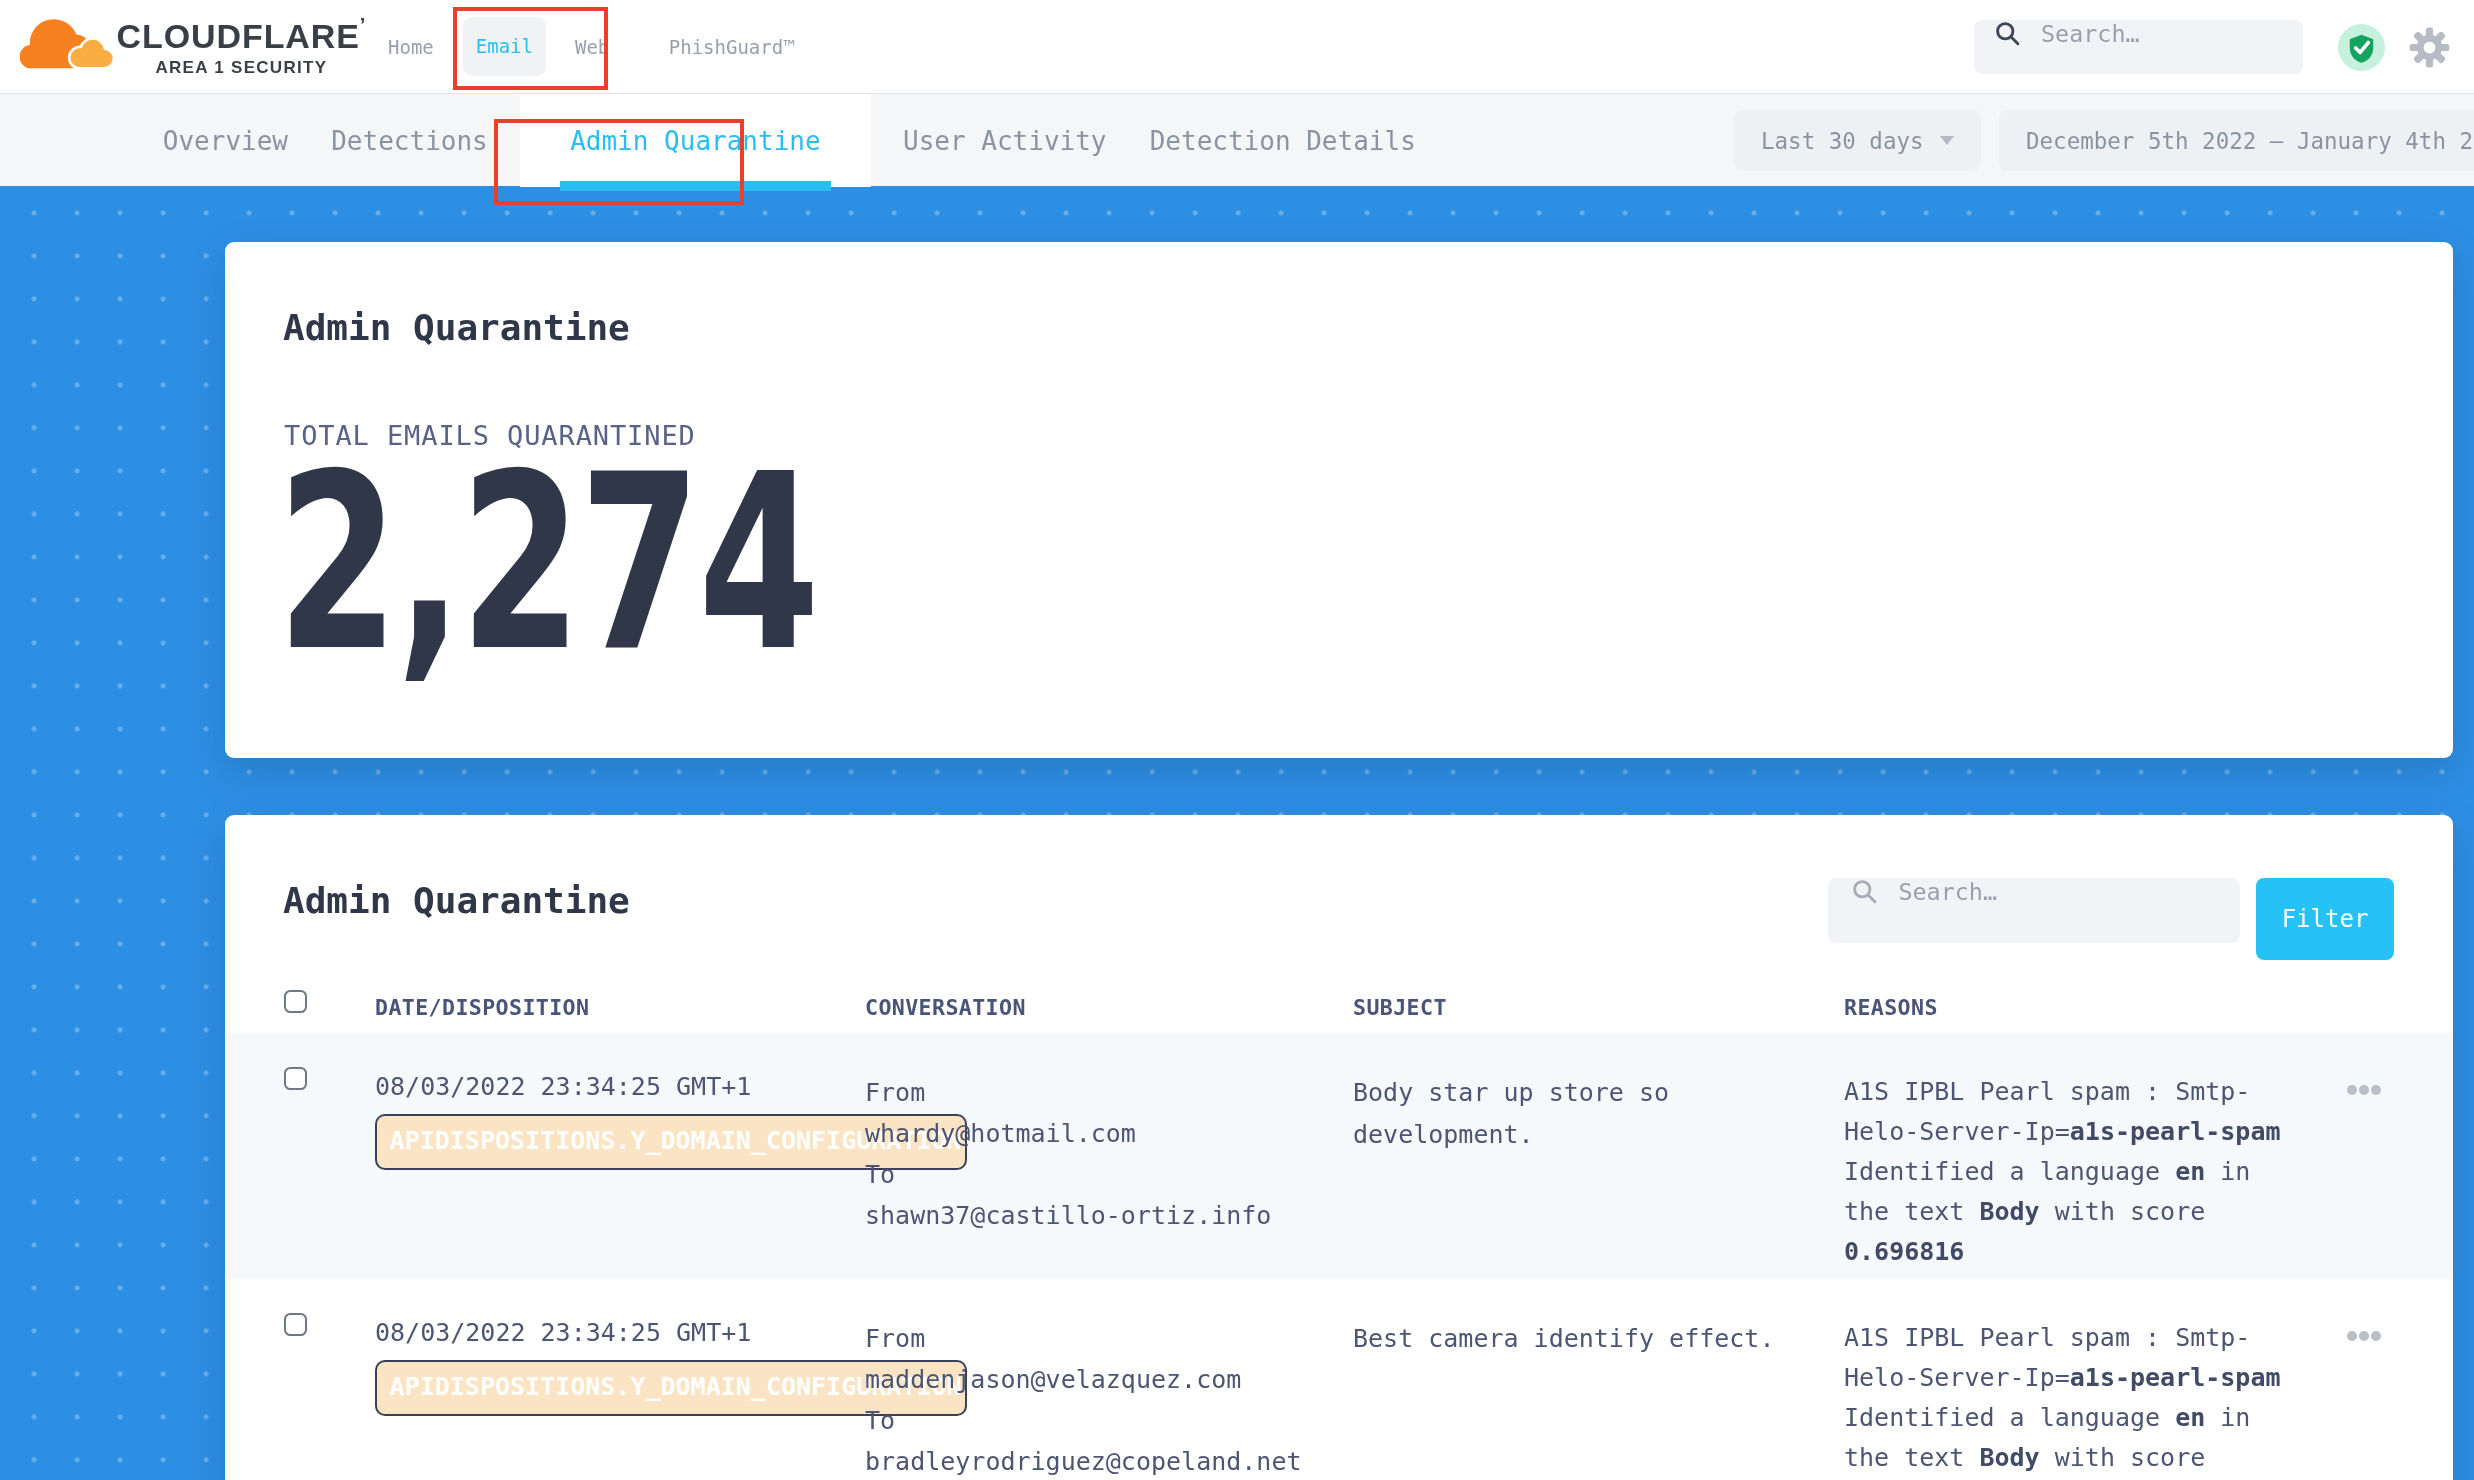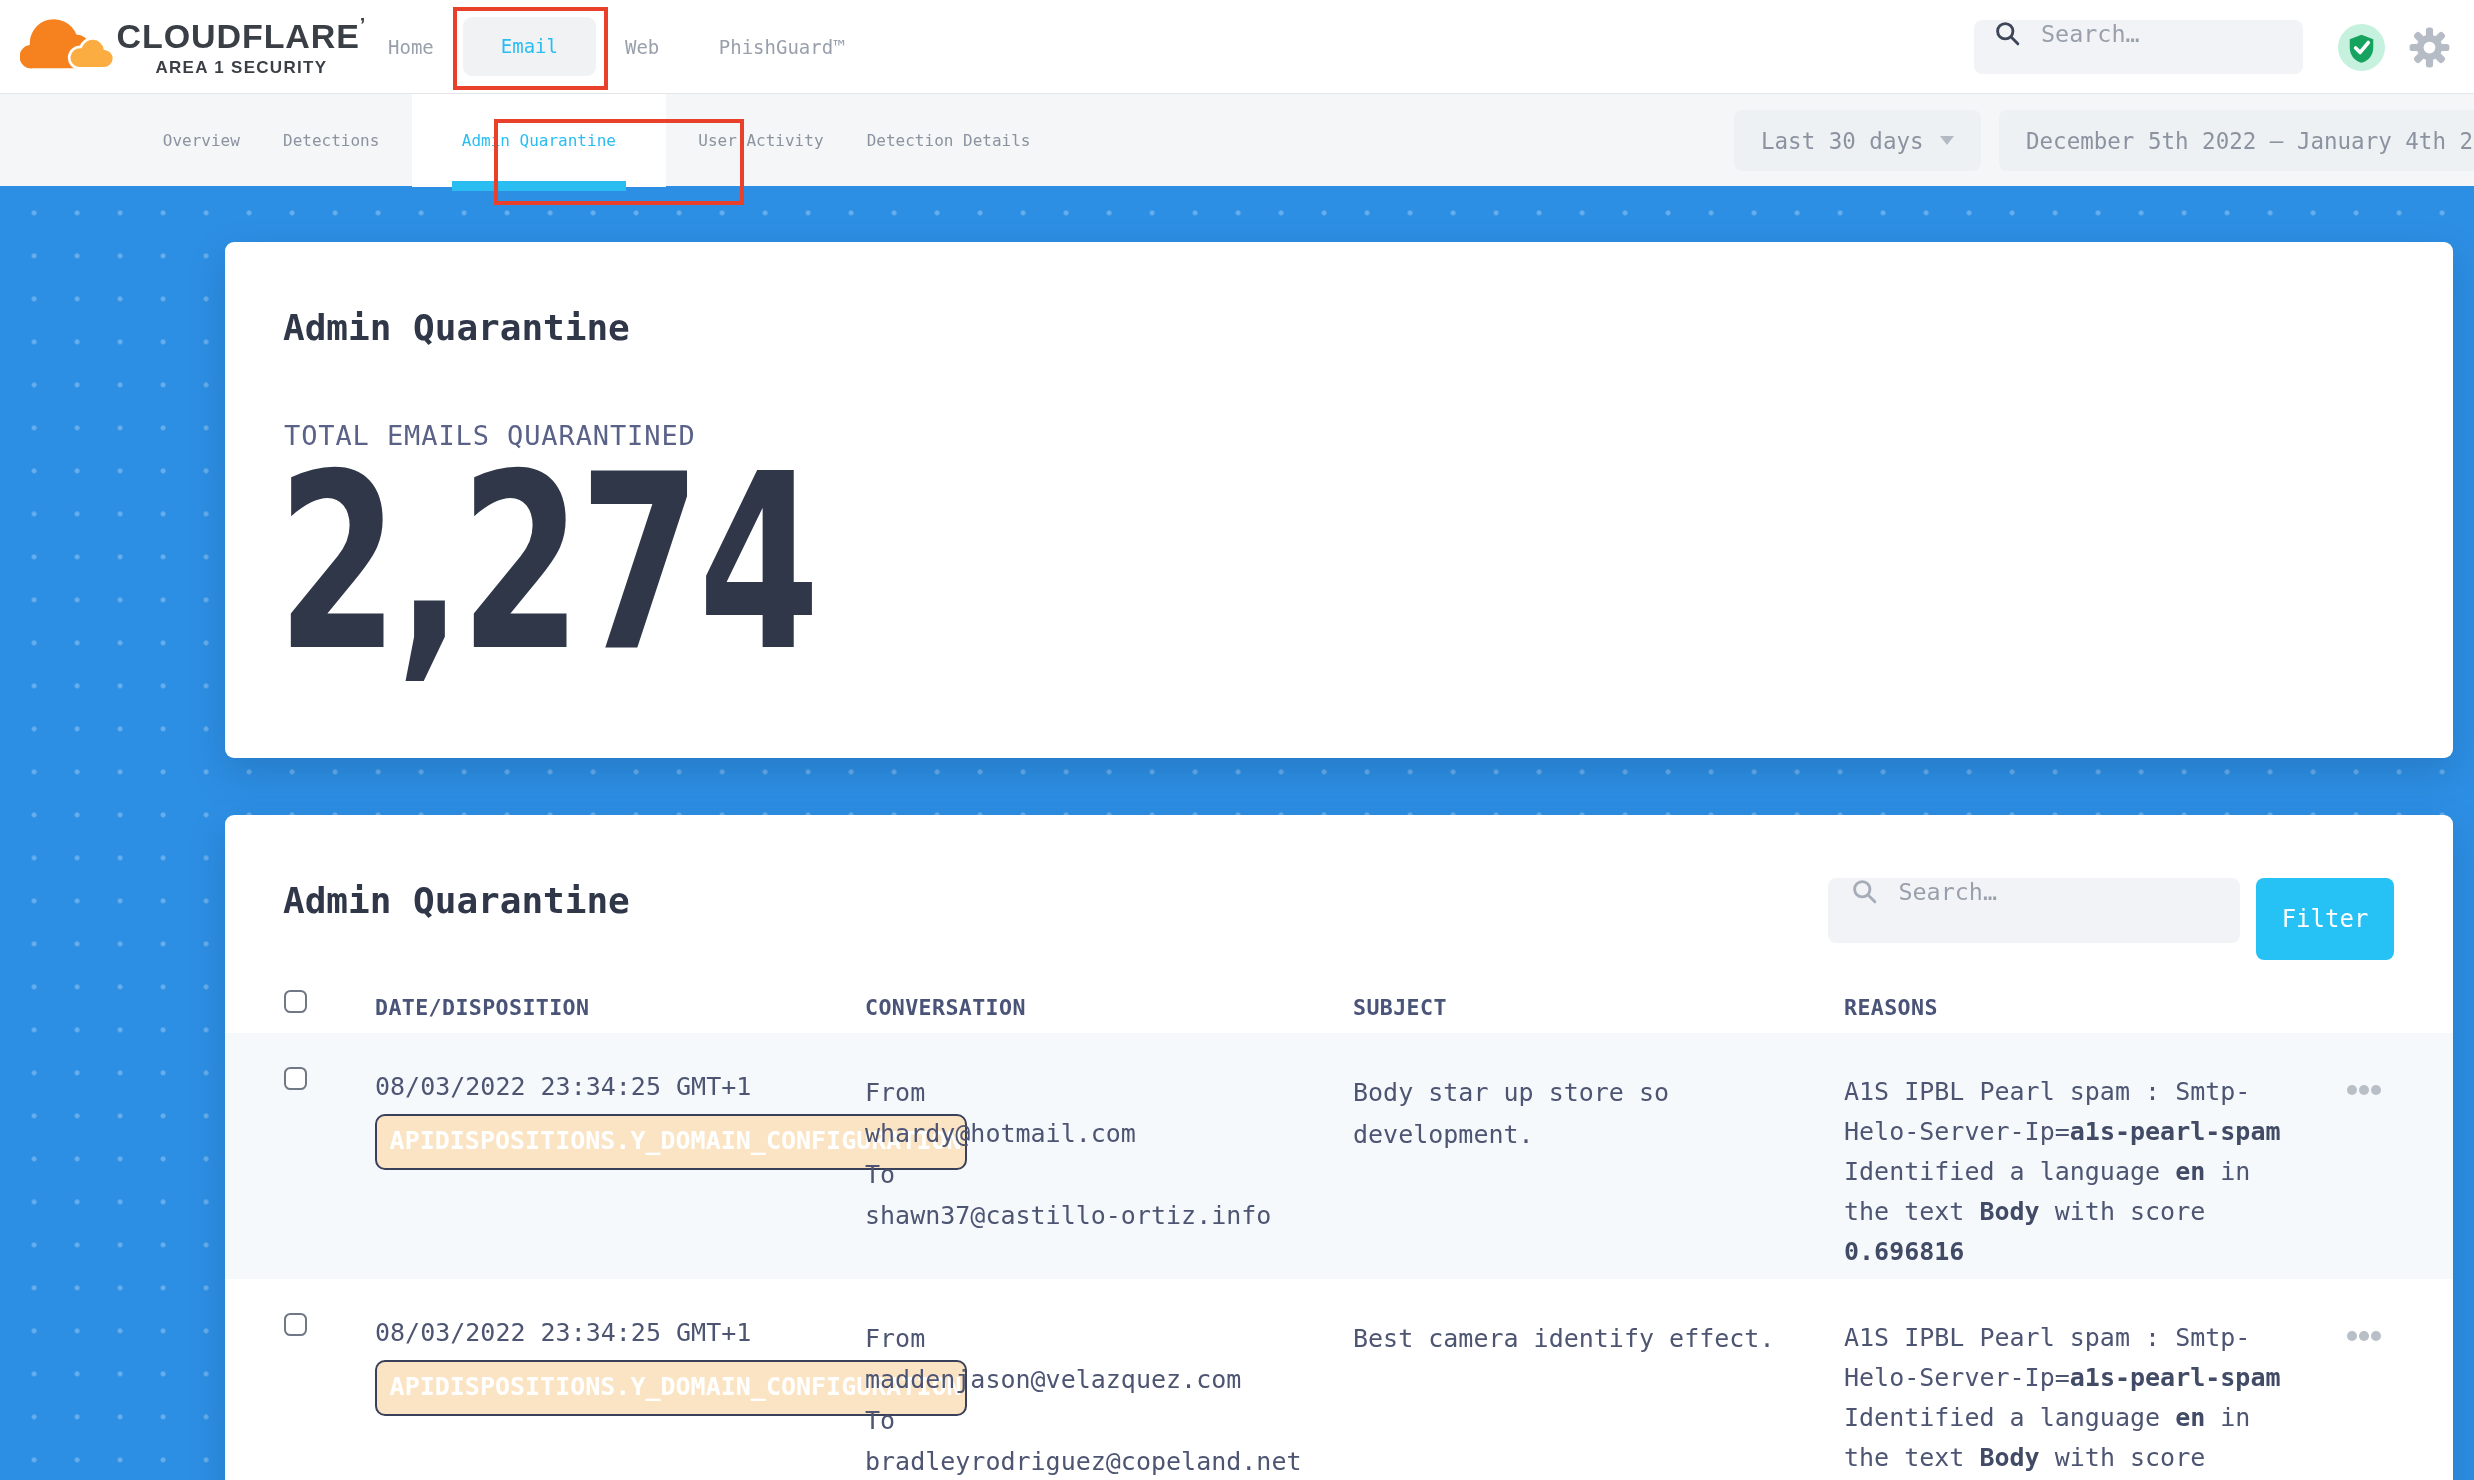--- a/index.html
+++ b/index.html
@@ -17,34 +17,34 @@
   .topbar{position:absolute;left:0;top:0;width:2475px;height:93px;background:#fff;z-index:5;}
   .brand{position:absolute;left:20px;top:9px;display:flex;align-items:center;}
   .brand svg{width:93px;height:74px;}
   .brand-text{margin-left:3.6px;font-family:"Liberation Sans","DejaVu Sans",sans-serif;}
   .brand-line1{font-size:34px;font-weight:bold;color:#3a3f46;letter-spacing:0.9px;}
   .brand-mark{font-size:20px;vertical-align:16px;color:#3a3f46;}
   .brand-line2{font-size:17px;font-weight:bold;color:#3a3f46;letter-spacing:1.3px;margin-top:1.8px;text-align:center;}
   .topnav{position:absolute;left:388px;top:0;height:93px;display:flex;align-items:center;gap:29px;}
   .topnav-item{font-size:19px;color:var(--text-gray);white-space:nowrap;}
   .topnav-item.active{color:var(--accent-cyan);background:#f0f2f4;border-radius:9px;
-                      height:59px;line-height:59px;padding:0 38px;text-align:center;}
+                      height:59px;line-height:59px;padding:0 13px;text-align:center;}
   .topnav-item:last-child{margin-left:30.5px;}
   .search-box{position:absolute;display:flex;gap:20px;background:#f1f3f6;border-radius:8px;}
   .search-top{left:1974px;top:20px;width:329px;height:54px;padding-left:20px;}
   .search-box .ph{font-size:23.4px;color:var(--text-gray);}
   .badge-circle{position:absolute;left:2338px;top:24px;width:47px;height:47px;}
   .gear{position:absolute;left:2406px;top:24px;width:47px;height:47px;}
 
   
   .subnav{position:absolute;left:0;top:93px;width:2475px;height:93px;background:#f4f6f8;
           border-top:0.9px solid #e4e7ea;z-index:4;}
   .subnav-items{position:absolute;left:152px;top:0;height:93px;display:flex;gap:21.6px;}
   .subnav-item{position:relative;display:flex;align-items:center;height:100%;
-               padding:0 10.8px;font-size:16px;color:#8b93a0;white-space:nowrap;}
+               padding:0 10.8px;font-size:26px;color:#8b93a0;white-space:nowrap;}
   .subnav-item.active{color:var(--accent-cyan);background:#ffffff;padding:0 50px;}
   .subnav-item.active::after{content:'';position:absolute;left:40px;right:40px;bottom:-3.6px;height:10px;
                background:var(--accent-cyan);}
   .pill{position:absolute;top:16px;height:61px;display:flex;align-items:center;gap:16px;
         background:var(--pill-gray);border-radius:8px;font-size:22.5px;color:#8b93a0;white-space:nowrap;}
   .pill-period{left:1734px;padding:0 27px;}
   .pill-range{left:1999px;width:517px;padding:0 27px;overflow:hidden;}
   .caret{width:0;height:0;border-left:7.2px solid transparent;border-right:7.2px solid transparent;
          border-top:9px solid #b4bac3;}
 

